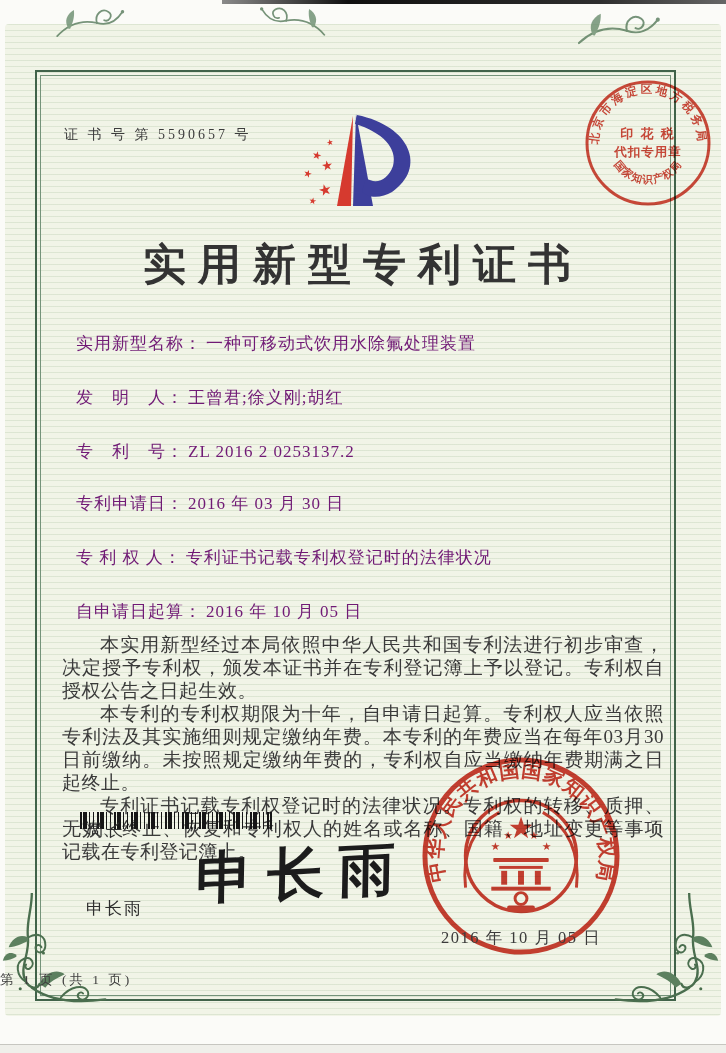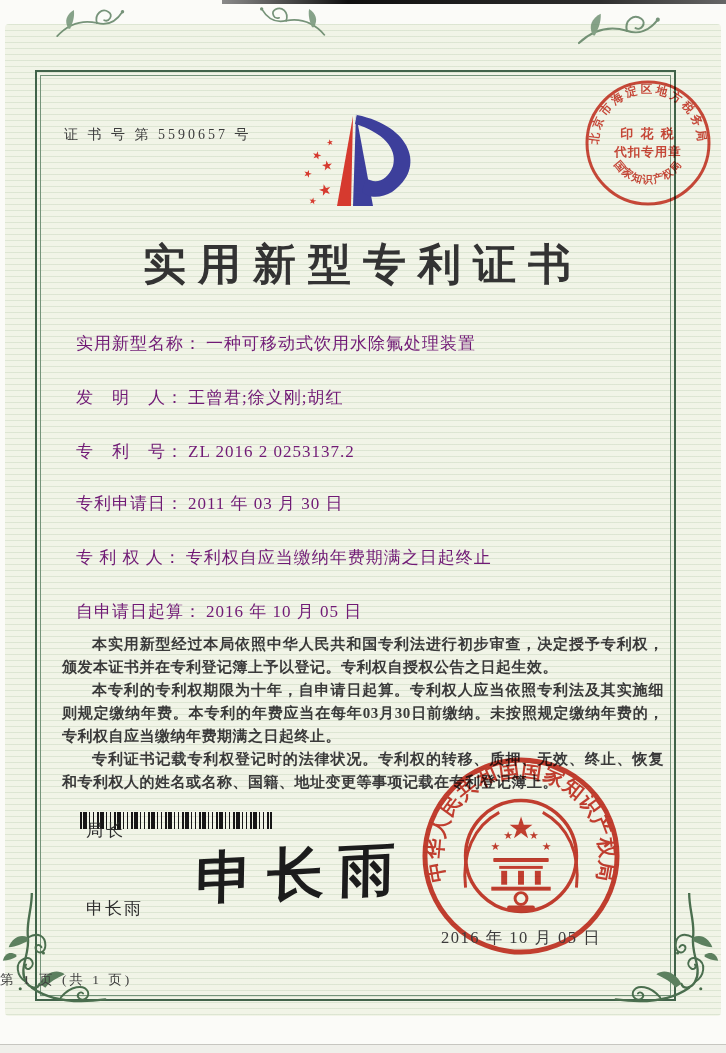--- a/index.html
+++ b/index.html
@@ -25,22 +25,22 @@
     background:#efefea;border-top:1px solid #c6c6c0;}
   
   .frame{left:35px;top:70px;width:637px;height:927px;border:2px solid #41634a;}
   .frame-inner{position:absolute;left:3px;top:3px;right:3px;bottom:3px;border:1px solid #74937a;}
   .certno{left:64px;top:126px;font-size:14px;letter-spacing:3px;color:#3c3c3c;}
   .title{left:0;top:236px;width:726px;text-align:center;
     font-size:43px;font-weight:600;letter-spacing:12px;color:#333;}
   .field{left:76px;width:600px;font-size:17px;color:#701a75;letter-spacing:1px;white-space:nowrap;}
   .flabel{margin-right:4px;}
   .paras{left:62px;top:633px;width:602px;}
-  .paras p{margin:0;font-size:15px;line-height:23px;text-align:justify;
-    text-indent:2em;color:#3a3a3a;letter-spacing:0.5px;font-weight:bold;}
+  .paras p{margin:0;font-size:19px;line-height:23px;text-align:justify;
+    text-indent:2em;color:#3a3a3a;letter-spacing:0.5px;}
   .barcode{left:80px;top:812px;width:192px;height:17px;
     background:repeating-linear-gradient(90deg,
       #161616 0px,#161616 2px, rgba(0,0,0,0) 2px,rgba(0,0,0,0) 3px,
       #161616 3px,#161616 7px, rgba(0,0,0,0) 7px,rgba(0,0,0,0) 9px,
       #161616 9px,#161616 10px, rgba(0,0,0,0) 10px,rgba(0,0,0,0) 13px,
       #161616 13px,#161616 14px, rgba(0,0,0,0) 14px,rgba(0,0,0,0) 17px);}
   .director-label{left:86px;top:819px;font-size:17px;letter-spacing:3px;color:#2e2e2e;}
   .director-name{left:86px;top:897px;font-size:17px;letter-spacing:2px;color:#2e2e2e;}
   .signature{left:196px;top:836px;font-size:57px;font-weight:700;color:#1c1c1c;
     letter-spacing:14px;transform:rotate(-3deg) skewX(-4deg);
@@ -146,24 +146,24 @@
 <div class="abs field" style="top:332px">
   <span class="flabel">实用新型名称：</span><span class="fvalue">一种可移动式饮用水除氟处理装置</span>
 </div>
 <div class="abs field" style="top:386px">
   <span class="flabel">发　明　人：</span><span class="fvalue">王曾君;徐义刚;胡红</span>
 </div>
 <div class="abs field" style="top:440px">
   <span class="flabel">专　利　号：</span><span class="fvalue">ZL 2016 2 0253137.2</span>
 </div>
 <div class="abs field" style="top:492px">
-  <span class="flabel">专利申请日：</span><span class="fvalue">2011 年 03 月 30 日</span>
+  <span class="flabel">专利申请日：</span><span class="fvalue">2016 年 03 月 30 日</span>
 </div>
 <div class="abs field" style="top:546px">
-  <span class="flabel">专 利 权 人：</span><span class="fvalue">专利权自应当缴纳年费期满之日起终止</span>
+  <span class="flabel">专 利 权 人：</span><span class="fvalue">专利证书记载专利权登记时的法律状况</span>
 </div>
 <div class="abs field" style="top:600px">
   <span class="flabel">自申请日起算：</span><span class="fvalue">2016 年 10 月 05 日</span>
 </div>
 
 <div class="abs paras">
   <p>本实用新型经过本局依照中华人民共和国专利法进行初步审查，决定授予专利权，颁发本证书并在专利登记簿上予以登记。专利权自授权公告之日起生效。</p>
   <p>本专利的专利权期限为十年，自申请日起算。专利权人应当依照专利法及其实施细则规定缴纳年费。本专利的年费应当在每年03月30日前缴纳。未按照规定缴纳年费的，专利权自应当缴纳年费期满之日起终止。</p>
   <p>专利证书记载专利权登记时的法律状况。专利权的转移、质押、无效、终止、恢复和专利权人的姓名或名称、国籍、地址变更等事项记载在专利登记簿上。</p>
 </div>

